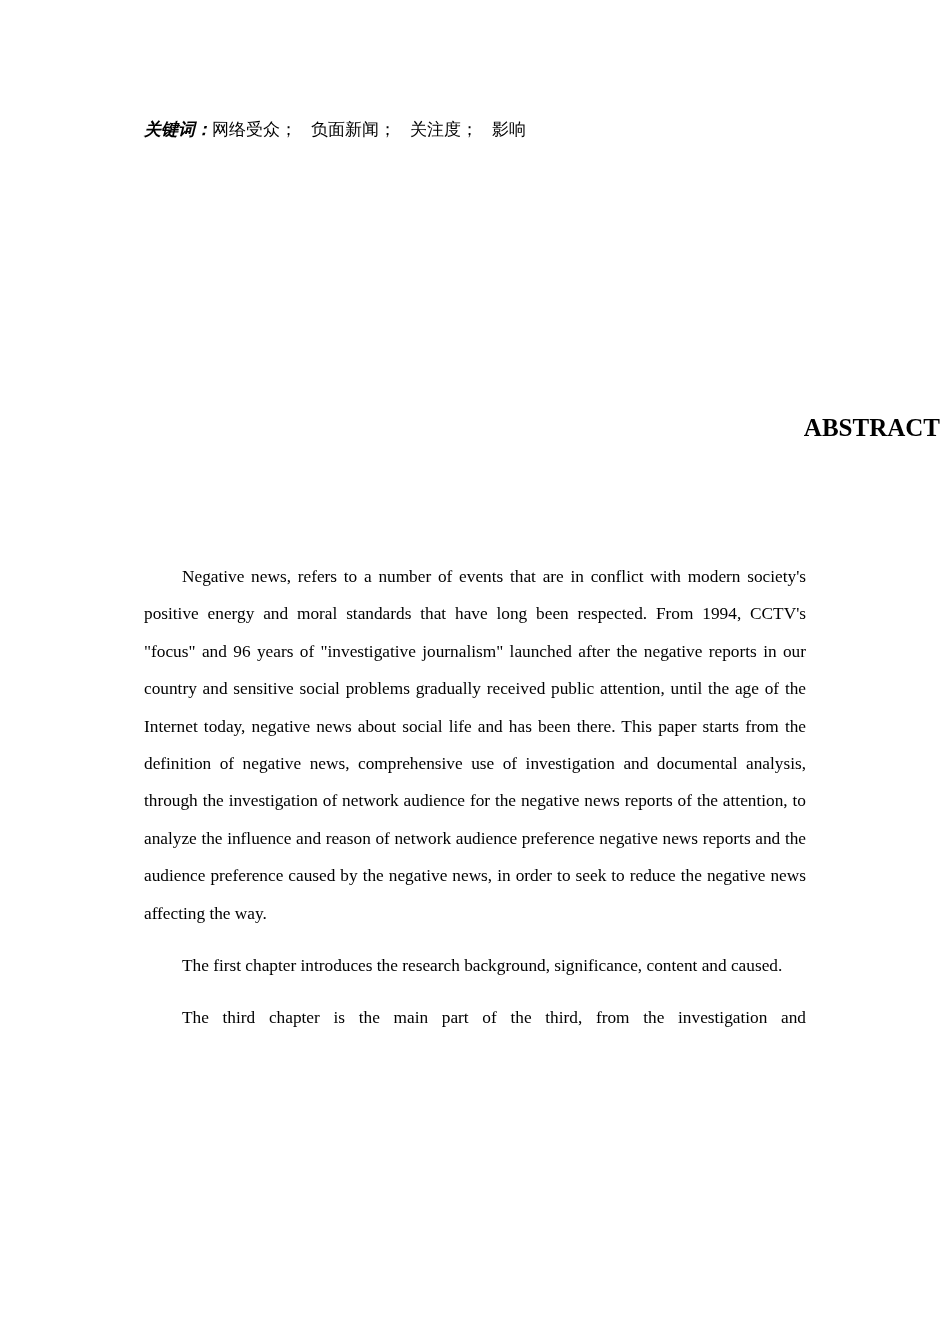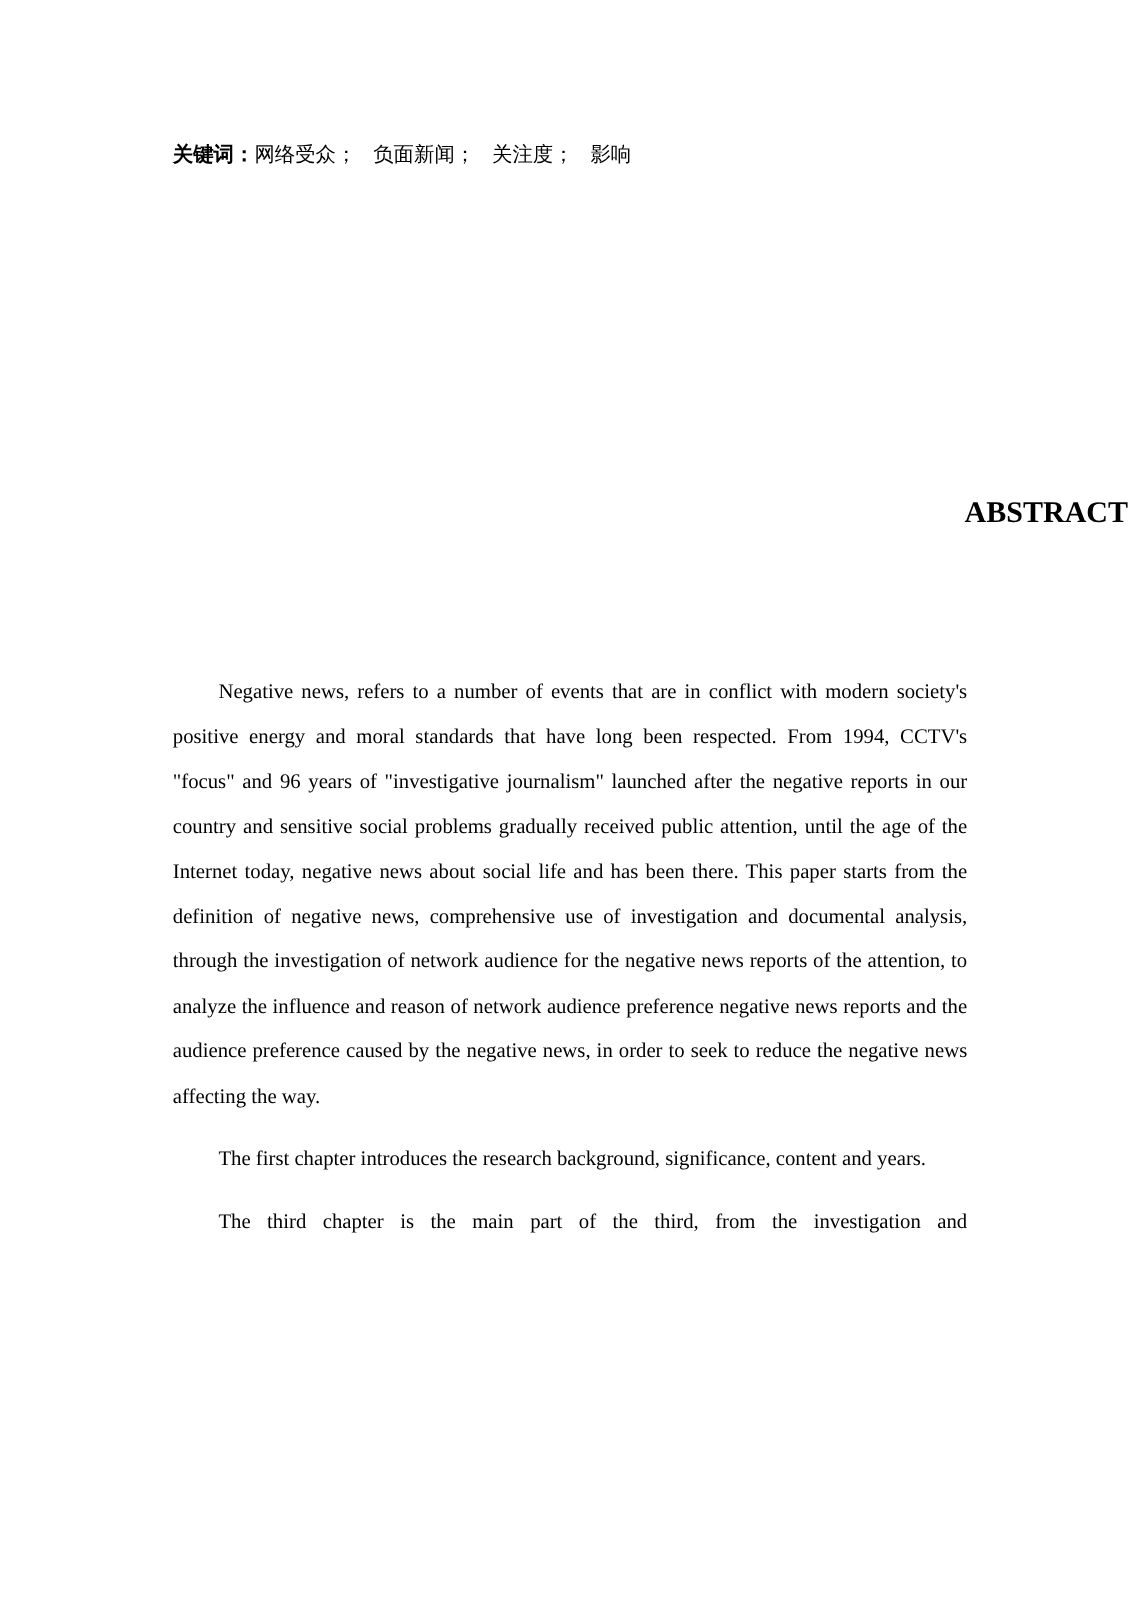--- a/index.html
+++ b/index.html
@@ -1,33 +1,33 @@
 <!DOCTYPE html>
 <html><head>
 <meta charset="utf-8">
 <style>
   html, body { margin: 0; padding: 0; background: #ffffff; }
   body { width: 950px; height: 1344px; position: relative; overflow: hidden; color: #000; }
   .page { position: absolute; left: 0; top: 0; width: 950px; height: 1344px; background: #fff; }
   .keywords { position: absolute; left: 144px; top: 117px; font-family: "DejaVu Sans", sans-serif; font-size: 17px; line-height: 24px; white-space: nowrap; }
-  .keywords .kw-label { font-weight: bold; }
+  .keywords .kw-label { font-weight: bold; font-style: italic; }
   .keywords .kw-item { margin-right: 14px; margin-top: 44px; }
   .title { position: absolute; left: 0; width: 940px; top: 412px; text-align: right; font-family: "Liberation Serif", serif; font-weight: bold; font-size: 25px; line-height: 32px; }
   .body { position: absolute; left: 144px; top: 558px; width: 662px; font-family: Liberation Serif, serif; font-size: 17.3px; }
   .para { margin: 0 0 15px 0; text-indent: 38px; text-align: justify; line-height: 37.4px; }
   .para.cont { text-align-last: justify; }
 </style>
 </head>
 <body>
 
 <div class="page">
   <div class="keywords">
     <span class="kw-label">关键词：</span><span class="kw-item">网络受众；</span><span class="kw-item">负面新闻；</span><span class="kw-item">关注度；</span><span class="kw-item">影响</span>
   </div>
 
   <div class="title">ABSTRACT</div>
 
   <div class="body">
     <p class="para">Negative news, refers to a number of events that are in conflict with modern society's positive energy and moral standards that have long been respected. From 1994, CCTV's "focus" and 96 years of "investigative journalism" launched after the negative reports in our country and sensitive social problems gradually received public attention, until the age of the Internet today, negative news about social life and has been there. This paper starts from the definition of negative news, comprehensive use of investigation and documental analysis, through the investigation of network audience for the negative news reports of the attention, to analyze the influence and reason of network audience preference negative news reports and the audience preference caused by the negative news, in order to seek to reduce the negative news affecting the way.</p>
-    <p class="para">The first chapter introduces the research background, significance, content and years.</p>
+    <p class="para">The first chapter introduces the research background, significance, content and caused.</p>
     <p class="para cont">The third chapter is the main part of the third, from the investigation and</p>
   </div>
 </div>
 
 </body></html>

